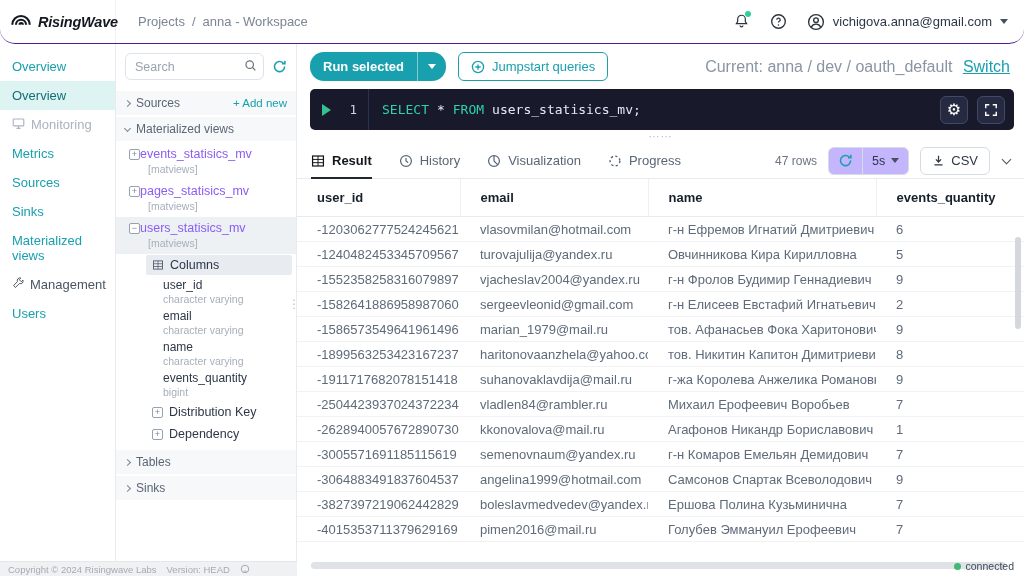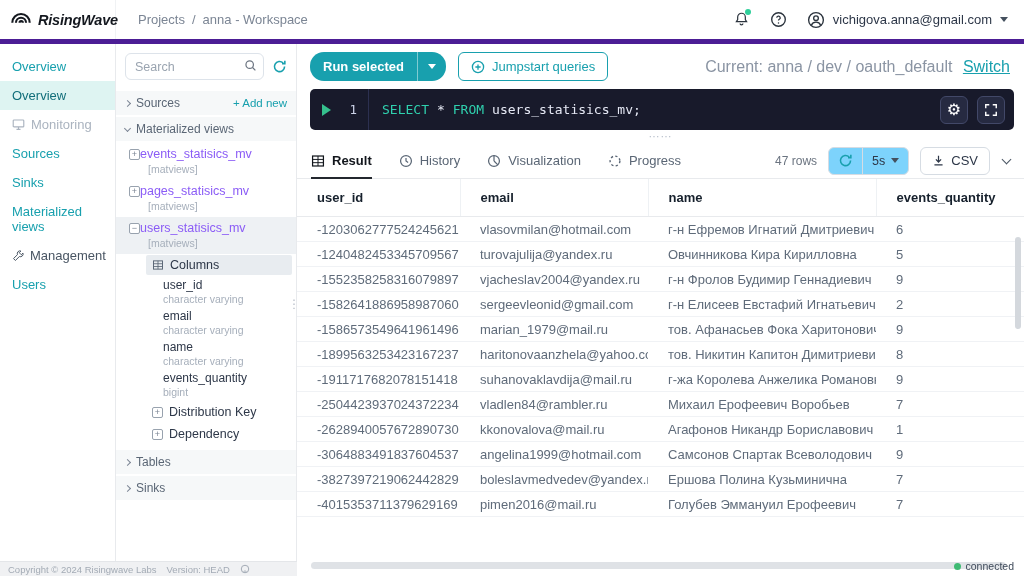--- a/index.html
+++ b/index.html
@@ -1,37 +1,37 @@
 <!DOCTYPE html>
 <html><head>
 <meta charset="utf-8">
 <style>
   * { margin:0; padding:0; box-sizing:border-box; }
   html,body { width:1024px; height:576px; }
   body { font-family:"Liberation Sans", sans-serif; background:#fff; color:#2d3748; overflow:hidden; }
   .app { position:relative; width:1024px; height:576px; overflow:hidden; display:flex; flex-direction:column; background:#fff; }
 
   
-  .topbar { flex:0 0 44px; display:flex; border-bottom:5px solid #4c1d95; background:#fff; }
+  .topbar { flex:0 0 44px; display:flex; border-bottom:1px solid #4c1d95; background:#fff;border-radius:15px; }
   .logo-area { width:116px; height:100%; display:flex; align-items:center; gap:6px; padding-left:10px; border-right:1px solid #f0f2f4; cursor:pointer; }
   .logo-text { font-size:14.5px; font-weight:bold; font-style:italic; color:#14181f; letter-spacing:-.2px; }
   .breadcrumb { display:flex; align-items:center; gap:7px; padding-left:22px; font-size:13px; color:#7b8594; }
   .bc-link { color:#7b8594; cursor:pointer; text-decoration:none; }
   .topbar-right { margin-left:auto; display:flex; align-items:center; gap:20px; padding-right:16px; }
   .icon-btn { background:none; border:none; cursor:pointer; position:relative; display:flex; align-items:center; color:#2d3748; }
   .bell-dot { position:absolute; top:-2px; right:-1px; width:6px; height:6px; border-radius:50%; background:#2fcf9a; }
   .user-menu { display:flex; align-items:center; gap:8px; font-size:13px; color:#2d3748; cursor:pointer; }
   .caret { width:0; height:0; border-left:4px solid transparent; border-right:4px solid transparent; border-top:5px solid #44505e; }
 
   
   .body { flex:1; display:flex; min-height:0; }
 
   
   .sidebar { width:116px; flex:0 0 116px; border-right:1px solid #e8eaed; padding-top:8px; background:#fff; }
-  .nav-item { padding:7px 12px; font-size:13px; color:#18a0ae; cursor:pointer; display:flex; align-items:center; gap:6px; }
+  .nav-item { padding:7px 12px; font-size:13px; color:#18a0ae; cursor:pointer; display:flex; align-items:flex-start; gap:6px; }
   .nav-item.active { background:#def4f2; color:#116e7a; }
   .nav-item.muted { color:#aab3bf; }
   .nav-item.dark { color:#495563; }
 
   
   .explorer { width:181px; flex:0 0 181px; border-right:1px solid #e8eaed; display:flex; flex-direction:column; padding-top:9px; background:#fff; position:relative; }
   .search-row { display:flex; align-items:center; gap:8px; padding:0 9px; }
   .search-box { position:relative; flex:1; }
   .search-box input { width:100%; height:27px; border:1px solid #dde3ea; border-radius:6px; padding:0 24px 0 9px; font-size:12.5px; color:#2d3748; font-family:"Liberation Sans", sans-serif; outline:none; }
   .search-box input::placeholder { color:#9aa4b0; }
@@ -80,21 +80,21 @@
 
   .resize-handle { height:13px; display:flex; align-items:center; justify-content:center; color:#b9c0cc; cursor:row-resize; flex:0 0 auto; }
   .resize-handle::before { content:"⋯⋯"; font-size:11px; letter-spacing:1px; line-height:5px; }
 
   .tabs-bar { display:flex; align-items:center; height:36px; border-bottom:1px solid #e8eaed; padding:0 12px 0 14px; gap:27px; flex:0 0 auto; }
   .tab { display:flex; align-items:center; gap:7px; font-size:13px; color:#5a6675; height:100%; position:relative; cursor:pointer; }
   .tab.active { color:#12161c; font-weight:bold; }
   .tab.active::after { content:""; position:absolute; left:0; right:0; bottom:-1px; height:2px; background:#23272e; }
   .tabs-right { margin-left:auto; display:flex; align-items:center; gap:11px; }
   .rows-count { font-size:12px; color:#6b7480; }
-  .interval-group { display:flex; align-items:stretch; border:1px solid #d6dce3; border-radius:6px; height:28px; overflow:hidden; background:#7dd3fc; }
+  .interval-group { display:flex; align-items:stretch; border:1px solid #d6dce3; border-radius:6px; height:28px; overflow:hidden; background:#c4b5fd; }
   .refresh-seg { padding:0 9px; color:#18a0ae; display:flex; align-items:center; border-right:1px solid #d6dce3; cursor:pointer; background:none; border-top:none; border-bottom:none; border-left:none; }
   .interval-seg { padding:0 9px; font-size:12.5px; display:flex; gap:6px; align-items:center; color:#2d3748; cursor:pointer; }
   .csv-btn { display:flex; gap:6px; align-items:center; border:1px solid #d6dce3; border-radius:6px; height:28px; padding:0 11px; font-size:13px; color:#2d3748; background:#fff; cursor:pointer; font-family:"Liberation Sans", sans-serif; }
   .collapse-btn { background:none; border:none; cursor:pointer; display:flex; padding:2px; }
   .collapse-btn .chev { width:7px; height:7px; border-color:#495563; transform:rotate(45deg); margin-top:-3px; }
 
   .table-wrap { flex:1; min-height:0; overflow:hidden; position:relative; }
   table.result { width:100%; border-collapse:collapse; font-size:13px; table-layout:fixed; }
   table.result th { text-align:left; font-weight:bold; color:#16202c; padding:11px 10px 11px 20px; border-bottom:1px solid #e8eaed; font-size:13px; white-space:nowrap; overflow:hidden; }
   table.result th + th { border-left:1px solid #eef1f4; }
@@ -172,20 +172,23 @@
       <div class="nav-item muted">
         <span>
           <svg width="13" height="13" viewBox="0 0 16 16">
               <rect x="1.5" y="2.5" width="13" height="8.5" rx="1" fill="none" stroke="#aab3bf" stroke-width="1.4"></rect>
               <path d="M5.5 14h5M8 11v3" stroke="#aab3bf" stroke-width="1.4"></path>
             </svg>
         </span>
         <span>Monitoring</span>
       </div>
       <div class="nav-item">
+          <span>Metrics</span>
+        </div>
+      <div class="nav-item">
           <span>Sources</span>
         </div>
       <div class="nav-item">
           <span>Sinks</span>
         </div>
       <div class="nav-item">
           <span>Materialized views</span>
         </div>
       <div class="nav-item dark">
         <span>
@@ -479,20 +482,26 @@
     <td>Михаил Ерофеевич Воробьев</td>
     <td>7</td>
   </tr>
               <tr>
     <td>-2628940057672890730</td>
     <td>kkonovalova@mail.ru</td>
     <td>Агафонов Никандр Бориславович</td>
     <td>1</td>
   </tr>
               <tr>
+    <td>-3005571691185115619</td>
+    <td>semenovnaum@yandex.ru</td>
+    <td>г-н Комаров Емельян Демидович</td>
+    <td>7</td>
+  </tr>
+              <tr>
     <td>-3064883491837604537</td>
     <td>angelina1999@hotmail.com</td>
     <td>Самсонов Спартак Всеволодович</td>
     <td>9</td>
   </tr>
               <tr>
     <td>-3827397219062442829</td>
     <td>boleslavmedvedev@yandex.ru</td>
     <td>Ершова Полина Кузьминична</td>
     <td>7</td>

